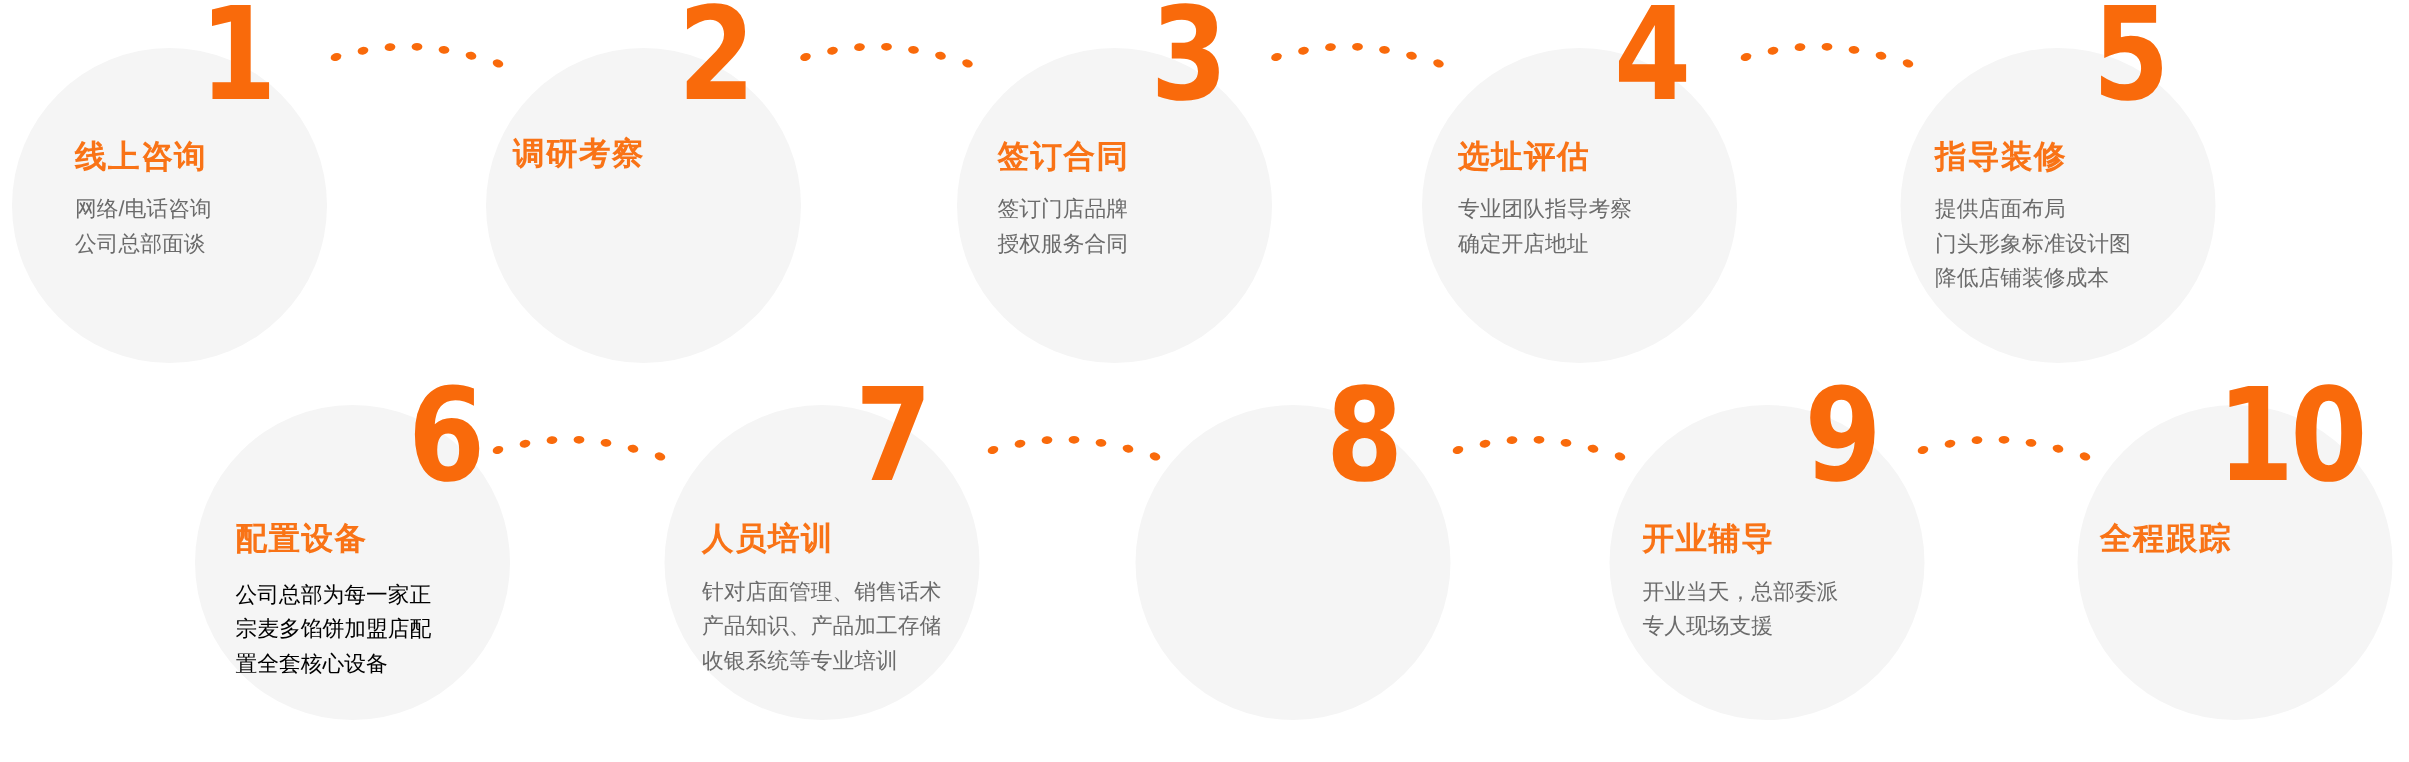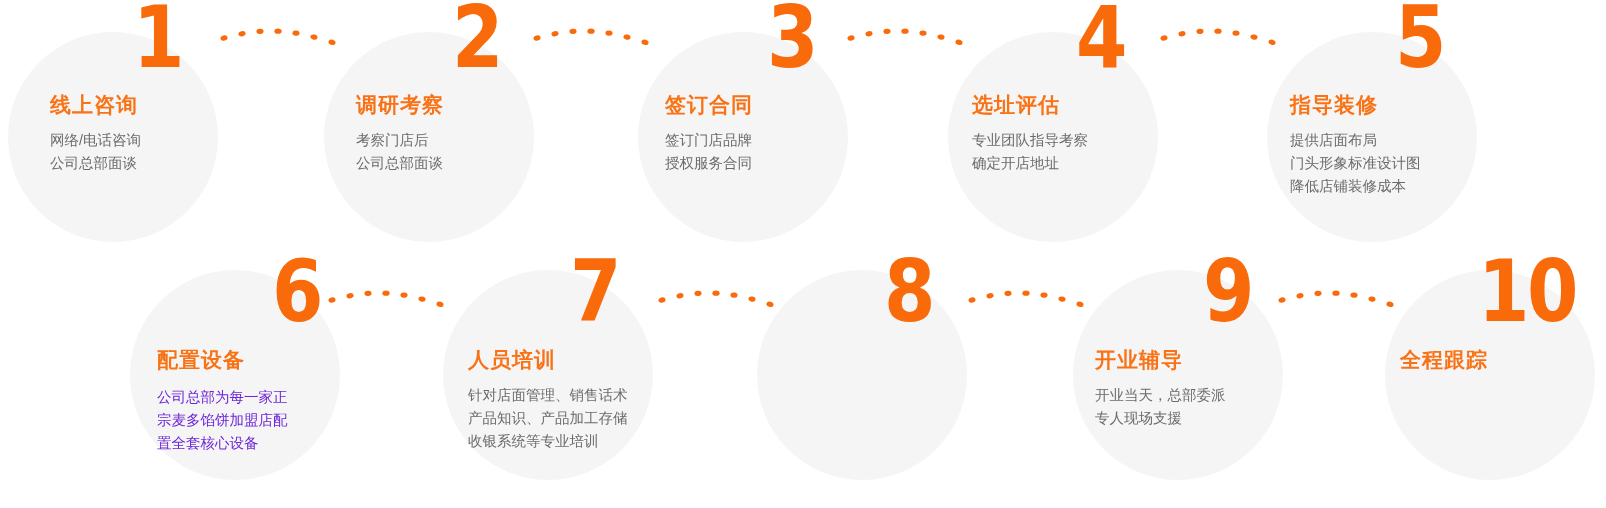--- a/index.html
+++ b/index.html
@@ -152,26 +152,22 @@
     <div class="step-number" style="left: 133px; top: -6px; color: rgb(249, 106, 11);">1</div>
     <div class="step-text" style="left: 50px; top: 94px;">
       <div class="step-title" style="color: rgb(249, 115, 22);">线上咨询</div>
       <div class="step-desc" style="color: rgb(107, 107, 107);">
         <span class="step-desc-line">网络/电话咨询</span>
         <span class="step-desc-line">公司总部面谈</span>
       </div>
     </div>
     <div class="step-circle" style="left: 324px; top: 32px; width: 210px; height: 210px; background: rgb(245, 245, 245);"></div>
     <div class="step-number" style="left: 452px; top: -6px; color: rgb(249, 106, 11);">2</div>
-    <div class="step-text" style="left: 356px; top: 94px;">
+    <div class="step-text" style="left: 342px; top: 94px; font-family: Liberation Mono, monospace;">
       <div class="step-title" style="color: rgb(249, 115, 22);">调研考察</div>
-      <div class="step-desc" style="color: rgb(107, 107, 107);">
-        <span class="step-desc-line">考察门店后</span>
-        <span class="step-desc-line">公司总部面谈</span>
-      </div>
     </div>
     <div class="step-circle" style="left: 638px; top: 32px; width: 210px; height: 210px; background: rgb(245, 245, 245);"></div>
     <div class="step-number" style="left: 767px; top: -6px; color: rgb(249, 106, 11);">3</div>
     <div class="step-text" style="left: 665px; top: 94px;">
       <div class="step-title" style="color: rgb(249, 115, 22);">签订合同</div>
       <div class="step-desc" style="color: rgb(107, 107, 107);">
         <span class="step-desc-line">签订门店品牌</span>
         <span class="step-desc-line">授权服务合同</span>
       </div>
     </div>
@@ -191,21 +187,21 @@
       <div class="step-desc" style="color: rgb(107, 107, 107);">
         <span class="step-desc-line">提供店面布局</span>
         <span class="step-desc-line">门头形象标准设计图</span>
         <span class="step-desc-line">降低店铺装修成本</span>
       </div>
     </div>
     <div class="step-circle" style="left: 130px; top: 270px; width: 210px; height: 210px; background: rgb(245, 245, 245);"></div>
     <div class="step-number" style="left: 272px; top: 248px; color: rgb(249, 106, 11);">6</div>
     <div class="step-text" style="left: 157px; top: 349px;">
       <div class="step-title" style="color: rgb(249, 115, 22);">配置设备</div>
-      <div class="step-desc" style="color: #6d28d9; margin-top: 16px;">
+      <div class="step-desc" style="color: #000000; margin-top: 16px;">
         <span class="step-desc-line">公司总部为每一家正</span>
         <span class="step-desc-line">宗麦多馅饼加盟店配</span>
         <span class="step-desc-line">置全套核心设备</span>
       </div>
     </div>
     <div class="step-circle" style="left: 443px; top: 270px; width: 210px; height: 210px; background: rgb(245, 245, 245);"></div>
     <div class="step-number" style="left: 570px; top: 248px; color: rgb(249, 106, 11);">7</div>
     <div class="step-text" style="left: 468px; top: 349px;">
       <div class="step-title" style="color: rgb(249, 115, 22);">人员培训</div>
       <div class="step-desc" style="color: rgb(107, 107, 107);">

